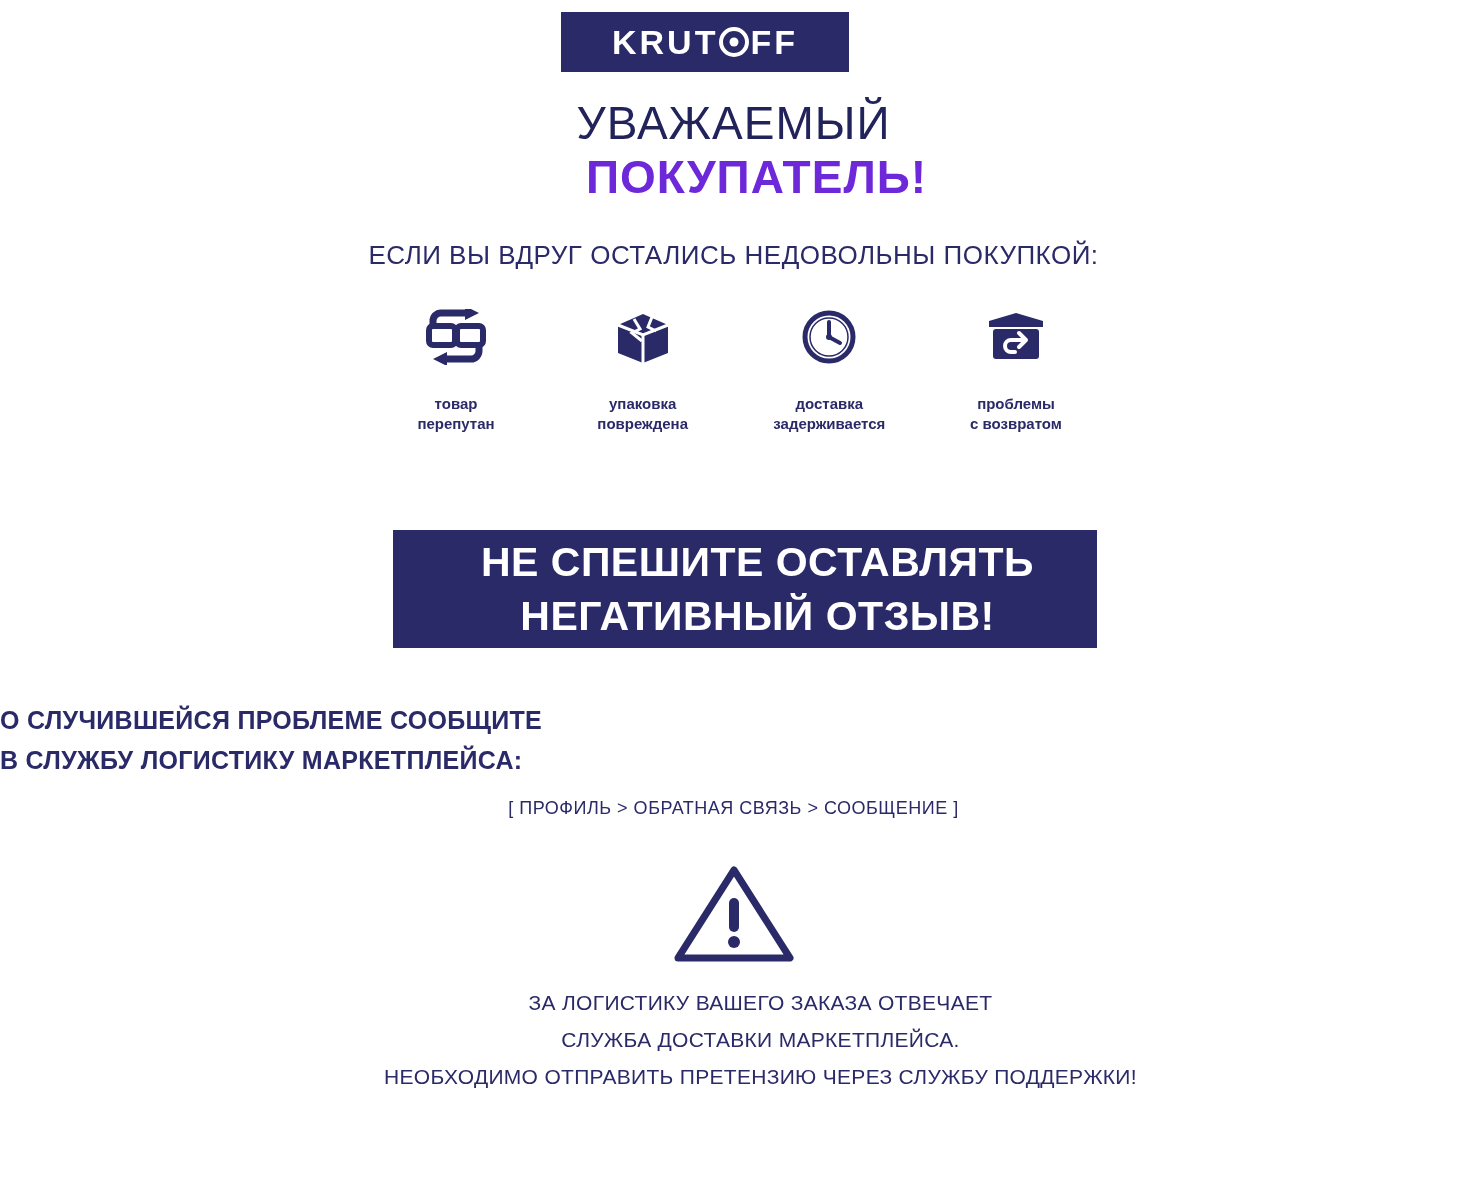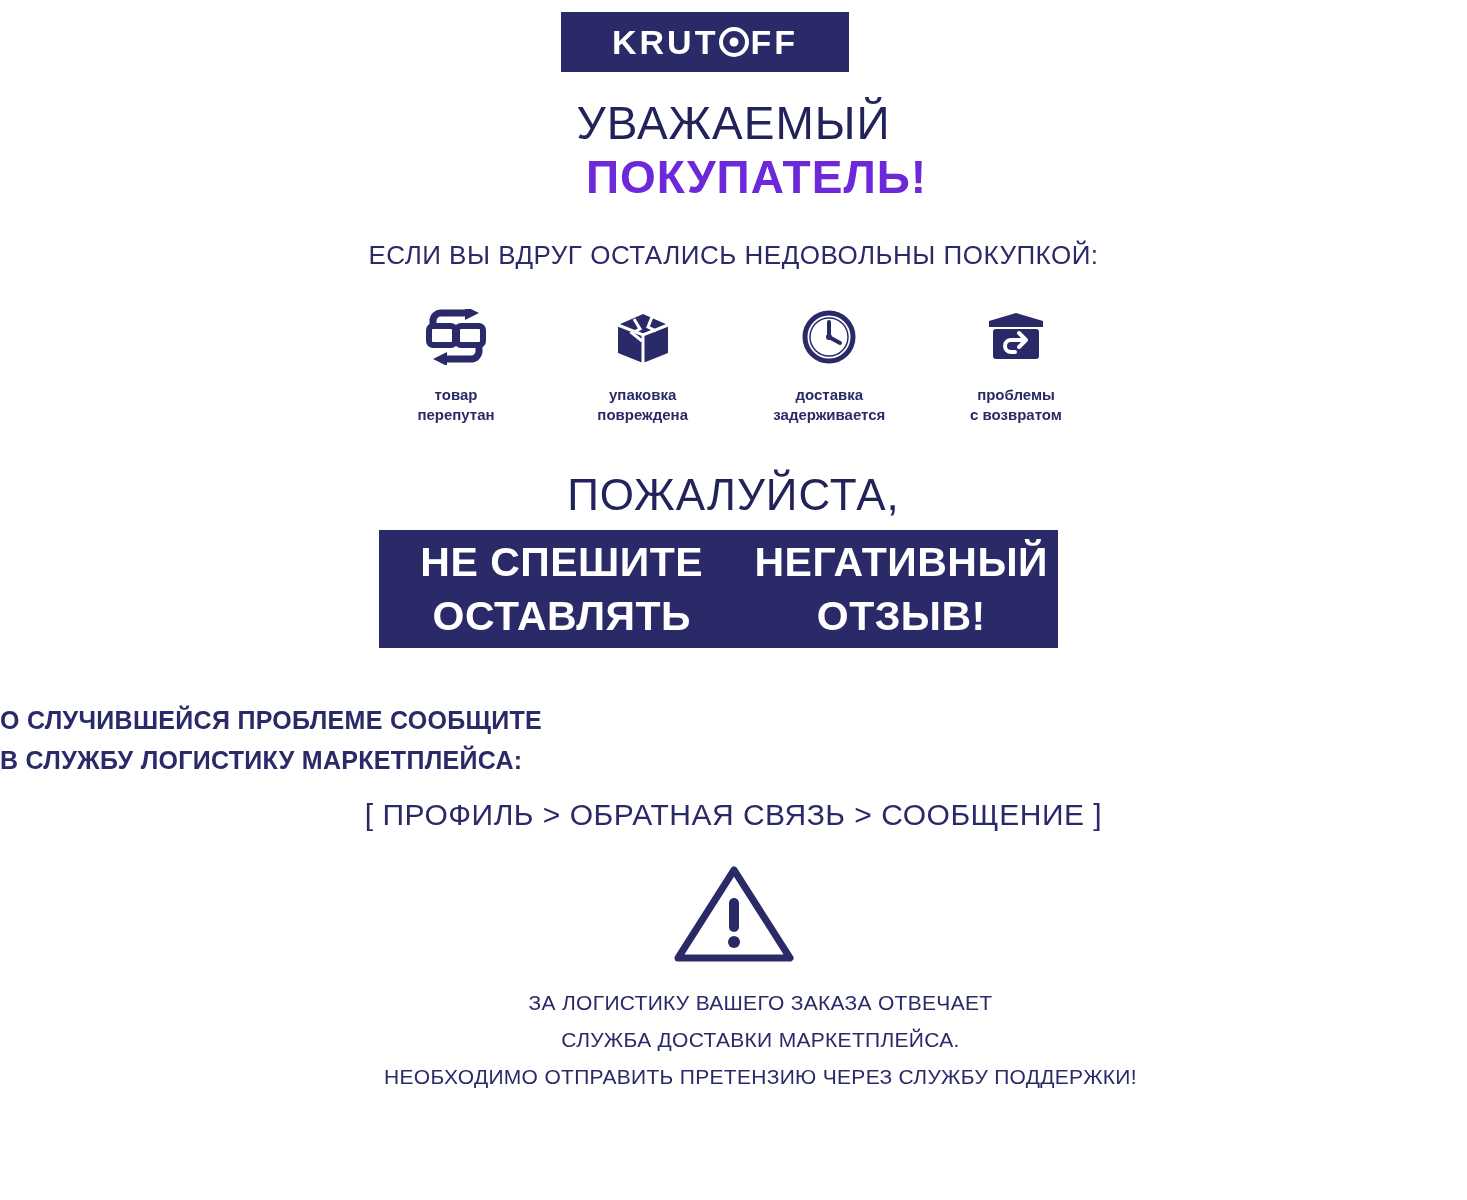--- a/index.html
+++ b/index.html
@@ -115,21 +115,21 @@
     flex-direction: column;
     align-items: center;
   }
   .icon-art {
     height: 58px;
     display: flex;
     align-items: center;
     justify-content: center;
   }
   .icon-caption {
-    margin-top: 19px;
+    margin-top: 28px;
     text-align: center;
     font-size: 15px;
     line-height: 1.35;
     font-weight: bold;
     color: #2b2a68;
     white-space: pre-line;
   }
 
   
   .h-pozhaluysta {
@@ -138,29 +138,30 @@
     top: 470px;
     width: 1467px;
     text-align: center;
     font-size: 44px;
     color: #23235c;
     font-weight: normal;
     letter-spacing: 1px;
   }
   .banner {
     position: absolute;
-    left: 379px;
+    left: 393px;
     top: 530px;
     width: 679px;
     height: 118px;
     background: #2b2a68;
     display: flex;
-    flex-direction: row;
+    flex-direction: column;
     align-items: center;
     justify-content: center;
+    padding-left: 25px;
   }
   .banner-line {
     color: #ffffff;
     font-size: 41px;
     font-weight: bold;
     letter-spacing: 0.5px;
     line-height: 1.32;
     text-align: center;
   }
 
@@ -178,21 +179,21 @@
     color: #2b2a68;
     line-height: 1.6;
     letter-spacing: 0.3px;
   }
   .path {
     position: absolute;
     left: 0;
     top: 798px;
     width: 1467px;
     text-align: center;
-    font-size: 30px;
+    font-size: 18px;
     color: #2b2a68;
     letter-spacing: 0.5px;
   }
 
   
   .warning {
     position: absolute;
     left: 0;
     top: 862px;
     width: 1467px;
@@ -291,21 +292,20 @@
           <path d="M38 31 H26 a6 6 0 0 0 0 12 h4" stroke="#ffffff" stroke-width="4" fill="none" stroke-linecap="round"></path>
           <path d="M34 24 L41 31 L34 38" stroke="#ffffff" stroke-width="4" fill="none" stroke-linecap="round" stroke-linejoin="round"></path>
         </svg>
       </div>
       <div class="icon-caption">проблемы
 с возвратом</div>
     </div>
 
   </div>
 
-  <div class="h-pozhaluysta">ПОЖАЛУЙСТА,</div>
 
   <div class="banner">
     <div class="banner-line">НЕ СПЕШИТЕ ОСТАВЛЯТЬ</div>
     <div class="banner-line">НЕГАТИВНЫЙ ОТЗЫВ!</div>
   </div>
 
   <div class="report">
     <div class="report-line">О СЛУЧИВШЕЙСЯ ПРОБЛЕМЕ СООБЩИТЕ</div>
     <div class="report-line">В СЛУЖБУ ЛОГИСТИКУ МАРКЕТПЛЕЙСА:</div>
   </div>

